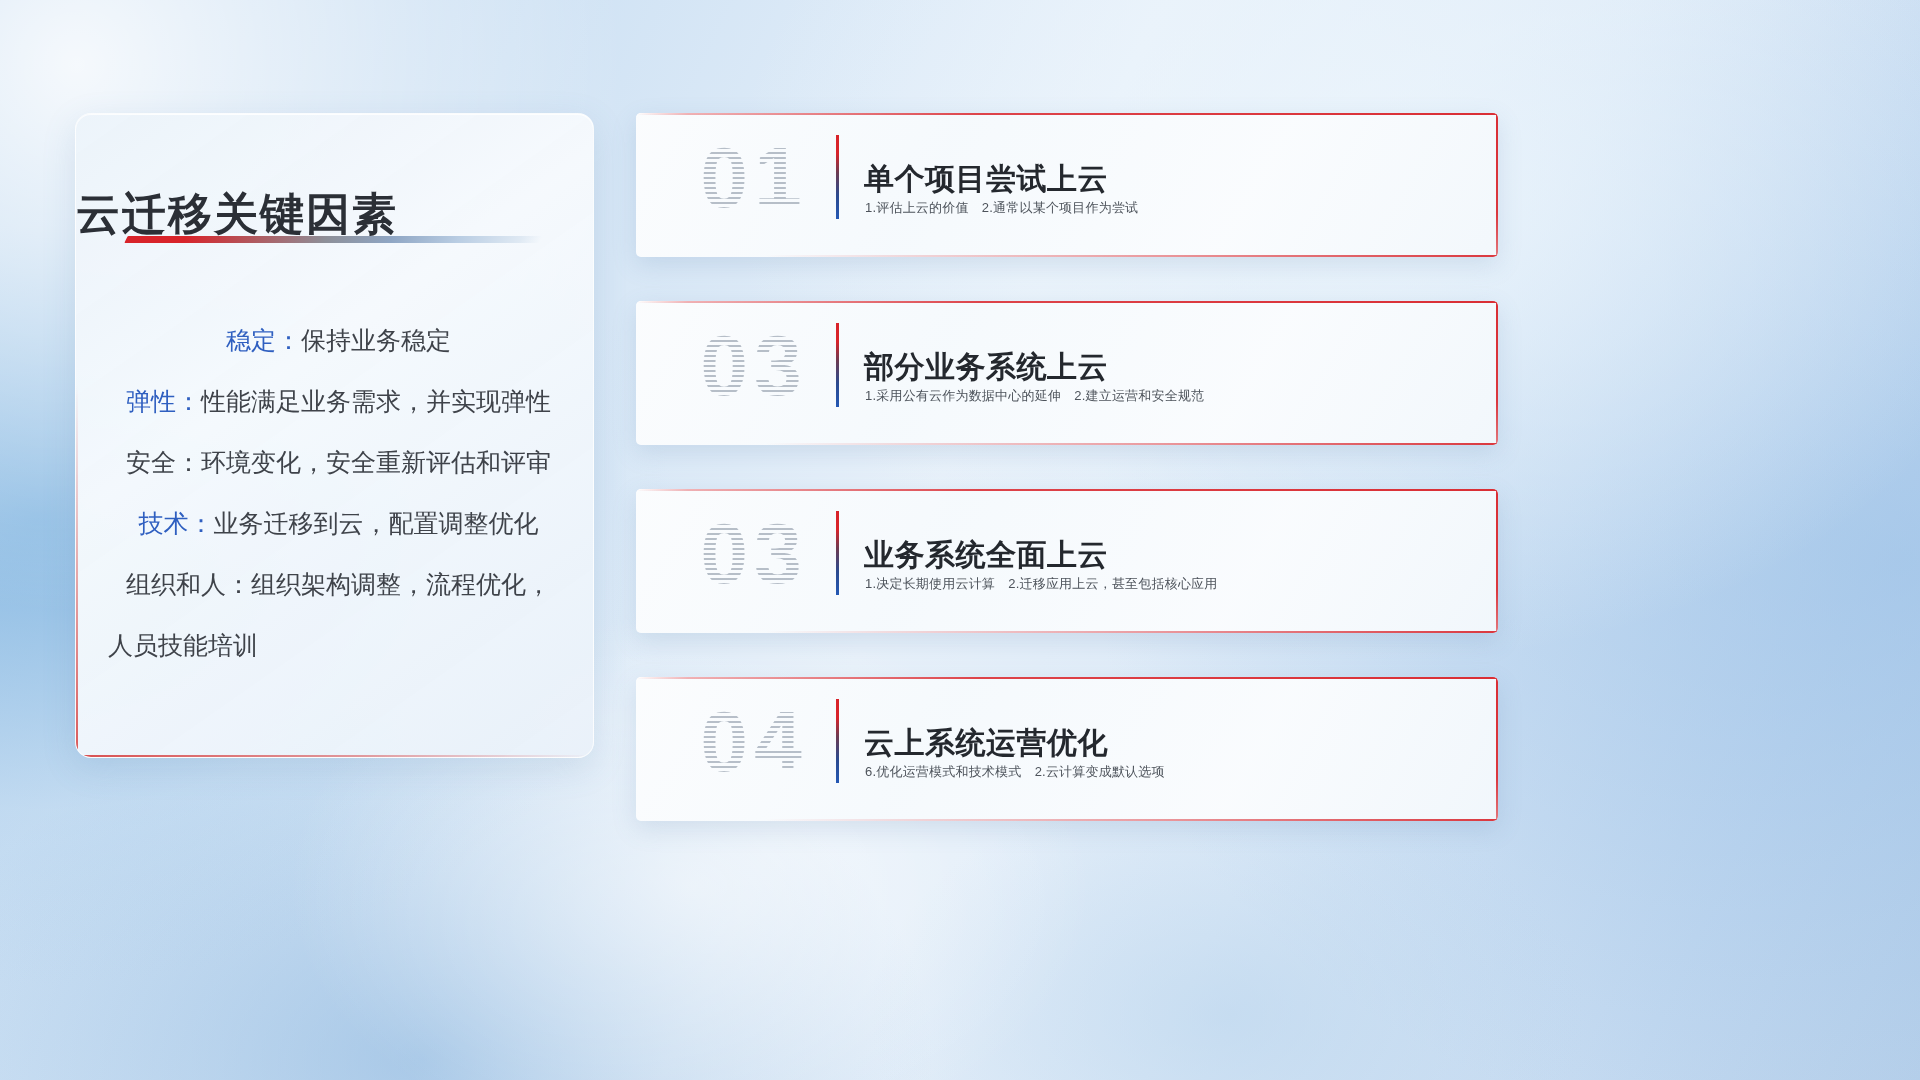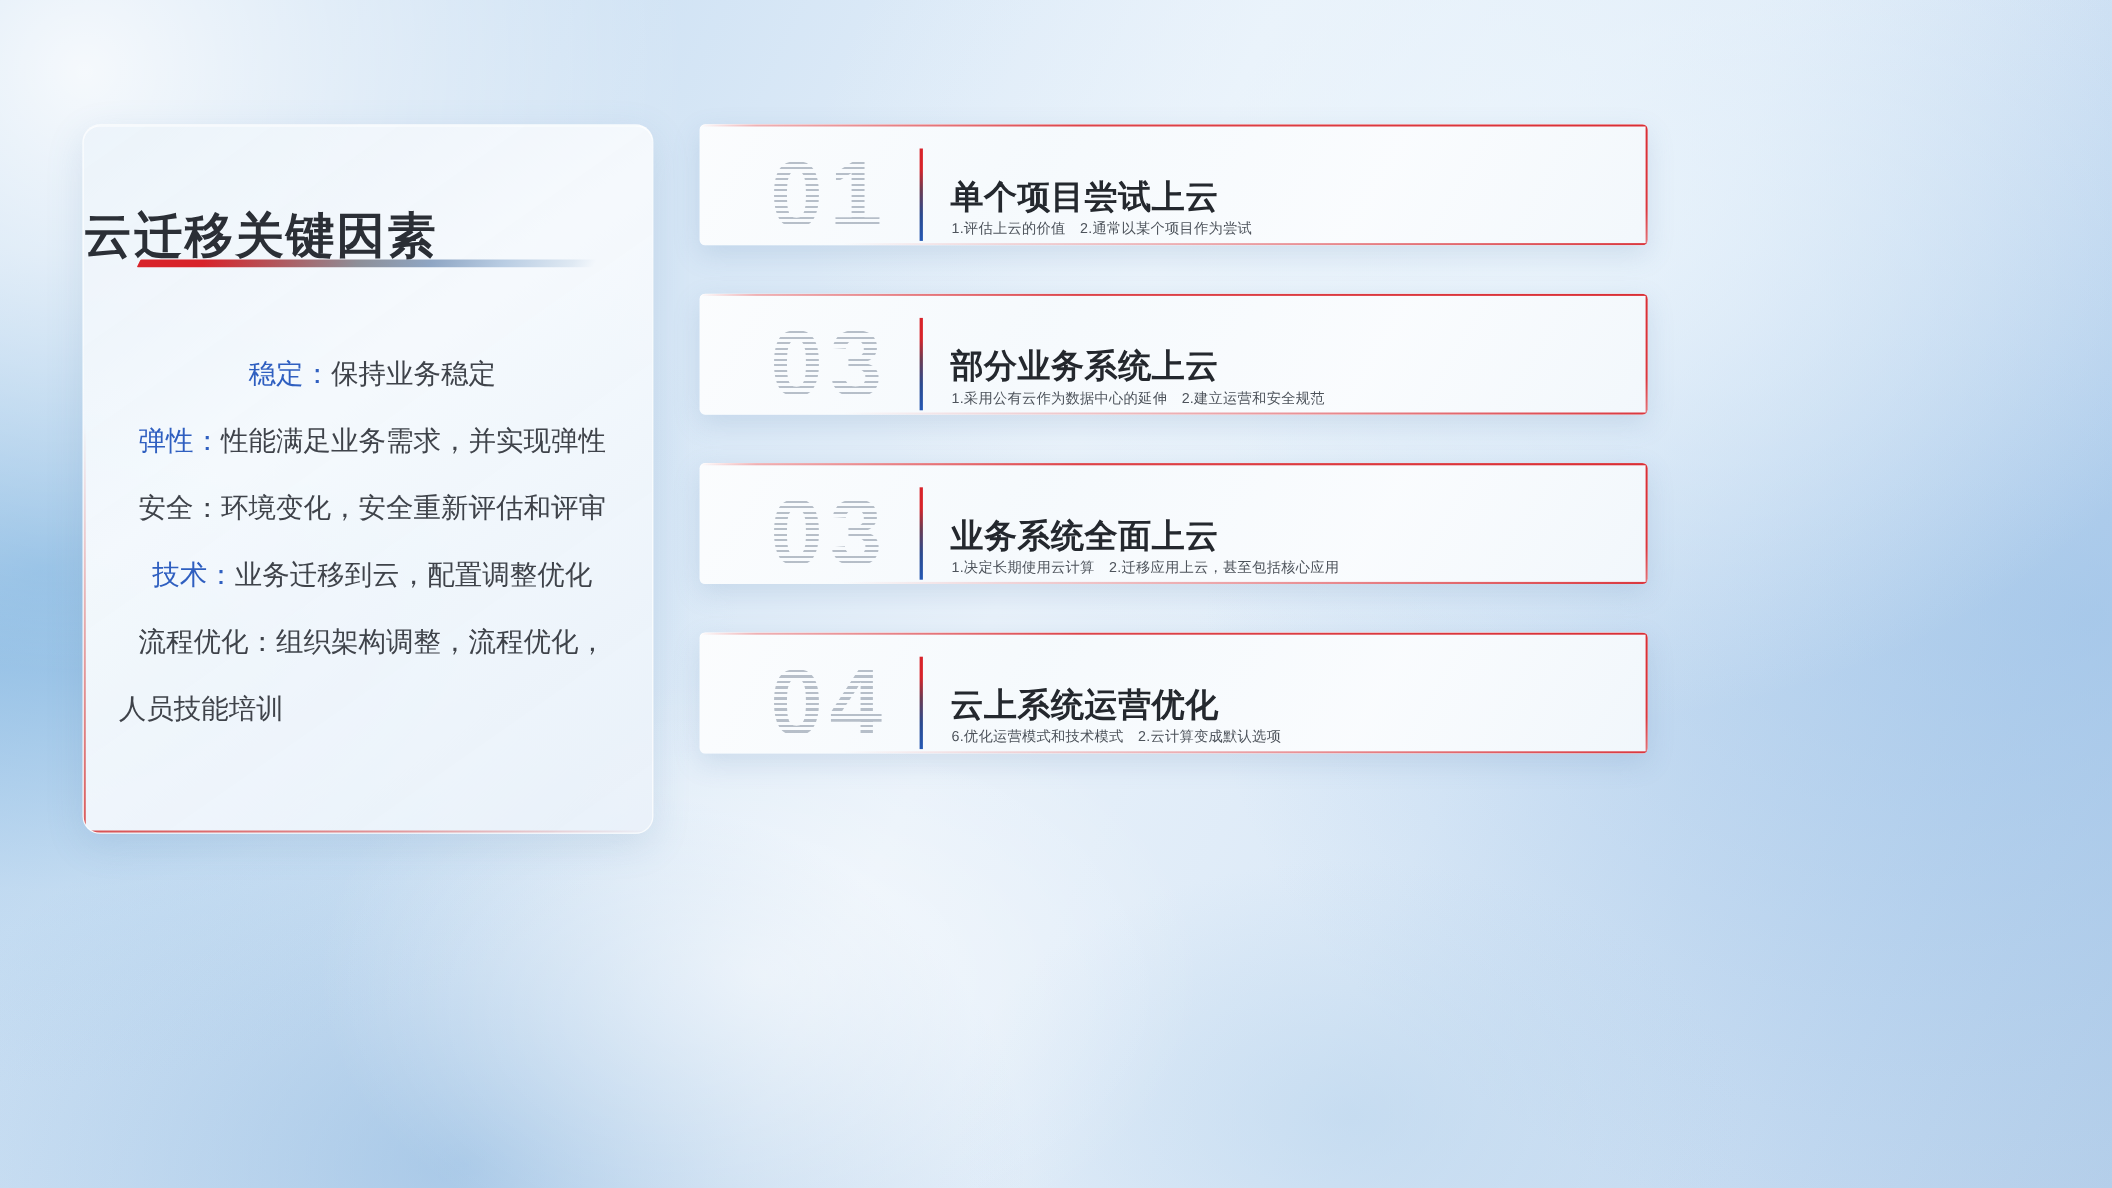--- a/index.html
+++ b/index.html
@@ -110,21 +110,21 @@
 
   
   #cards {
     position: absolute;
     left: 636px;
     top: 113px;
     width: 862px;
   }
   .stage-card {
     position: relative;
-    height: 110px;
+    height: 144px;
     margin-bottom: 44px;
     border-radius: 5px;
     background: linear-gradient(120deg, rgba(252,253,254,0.97) 0%, rgba(246,250,253,0.97) 35%, rgba(250,252,254,0.98) 70%, rgba(243,248,252,0.96) 100%);
     box-shadow: 0 8px 24px rgba(85,127,172,0.17), inset 0 1px 0 rgba(255,255,255,0.9);
     overflow: hidden;
   }
   .stage-card .edge-top {
     position: absolute;
     top: 0; left: 0; right: 0;
     height: 2px;
@@ -215,21 +215,21 @@
     <div class="factor-row">
       <span class="factor-label blue">弹性：</span><span class="factor-text">性能满足业务需求，并实现弹性</span>
     </div>
     <div class="factor-row">
       <span class="factor-label dark">安全：</span><span class="factor-text">环境变化，安全重新评估和评审</span>
     </div>
     <div class="factor-row">
       <span class="factor-label blue">技术：</span><span class="factor-text">业务迁移到云，配置调整优化</span>
     </div>
     <div class="factor-row">
-      <span class="factor-label dark">流程优化：</span><span class="factor-text">组织架构调整，流程优化，</span>
+      <span class="factor-label dark">组织和人：</span><span class="factor-text">组织架构调整，流程优化，</span>
     </div>
     <div class="factor-cont">人员技能培训</div>
   </div>
 </section>
 
 <section id="cards">
 
   <article class="stage-card">
     <div class="edge-top"></div>
     <div class="edge-right"></div>

